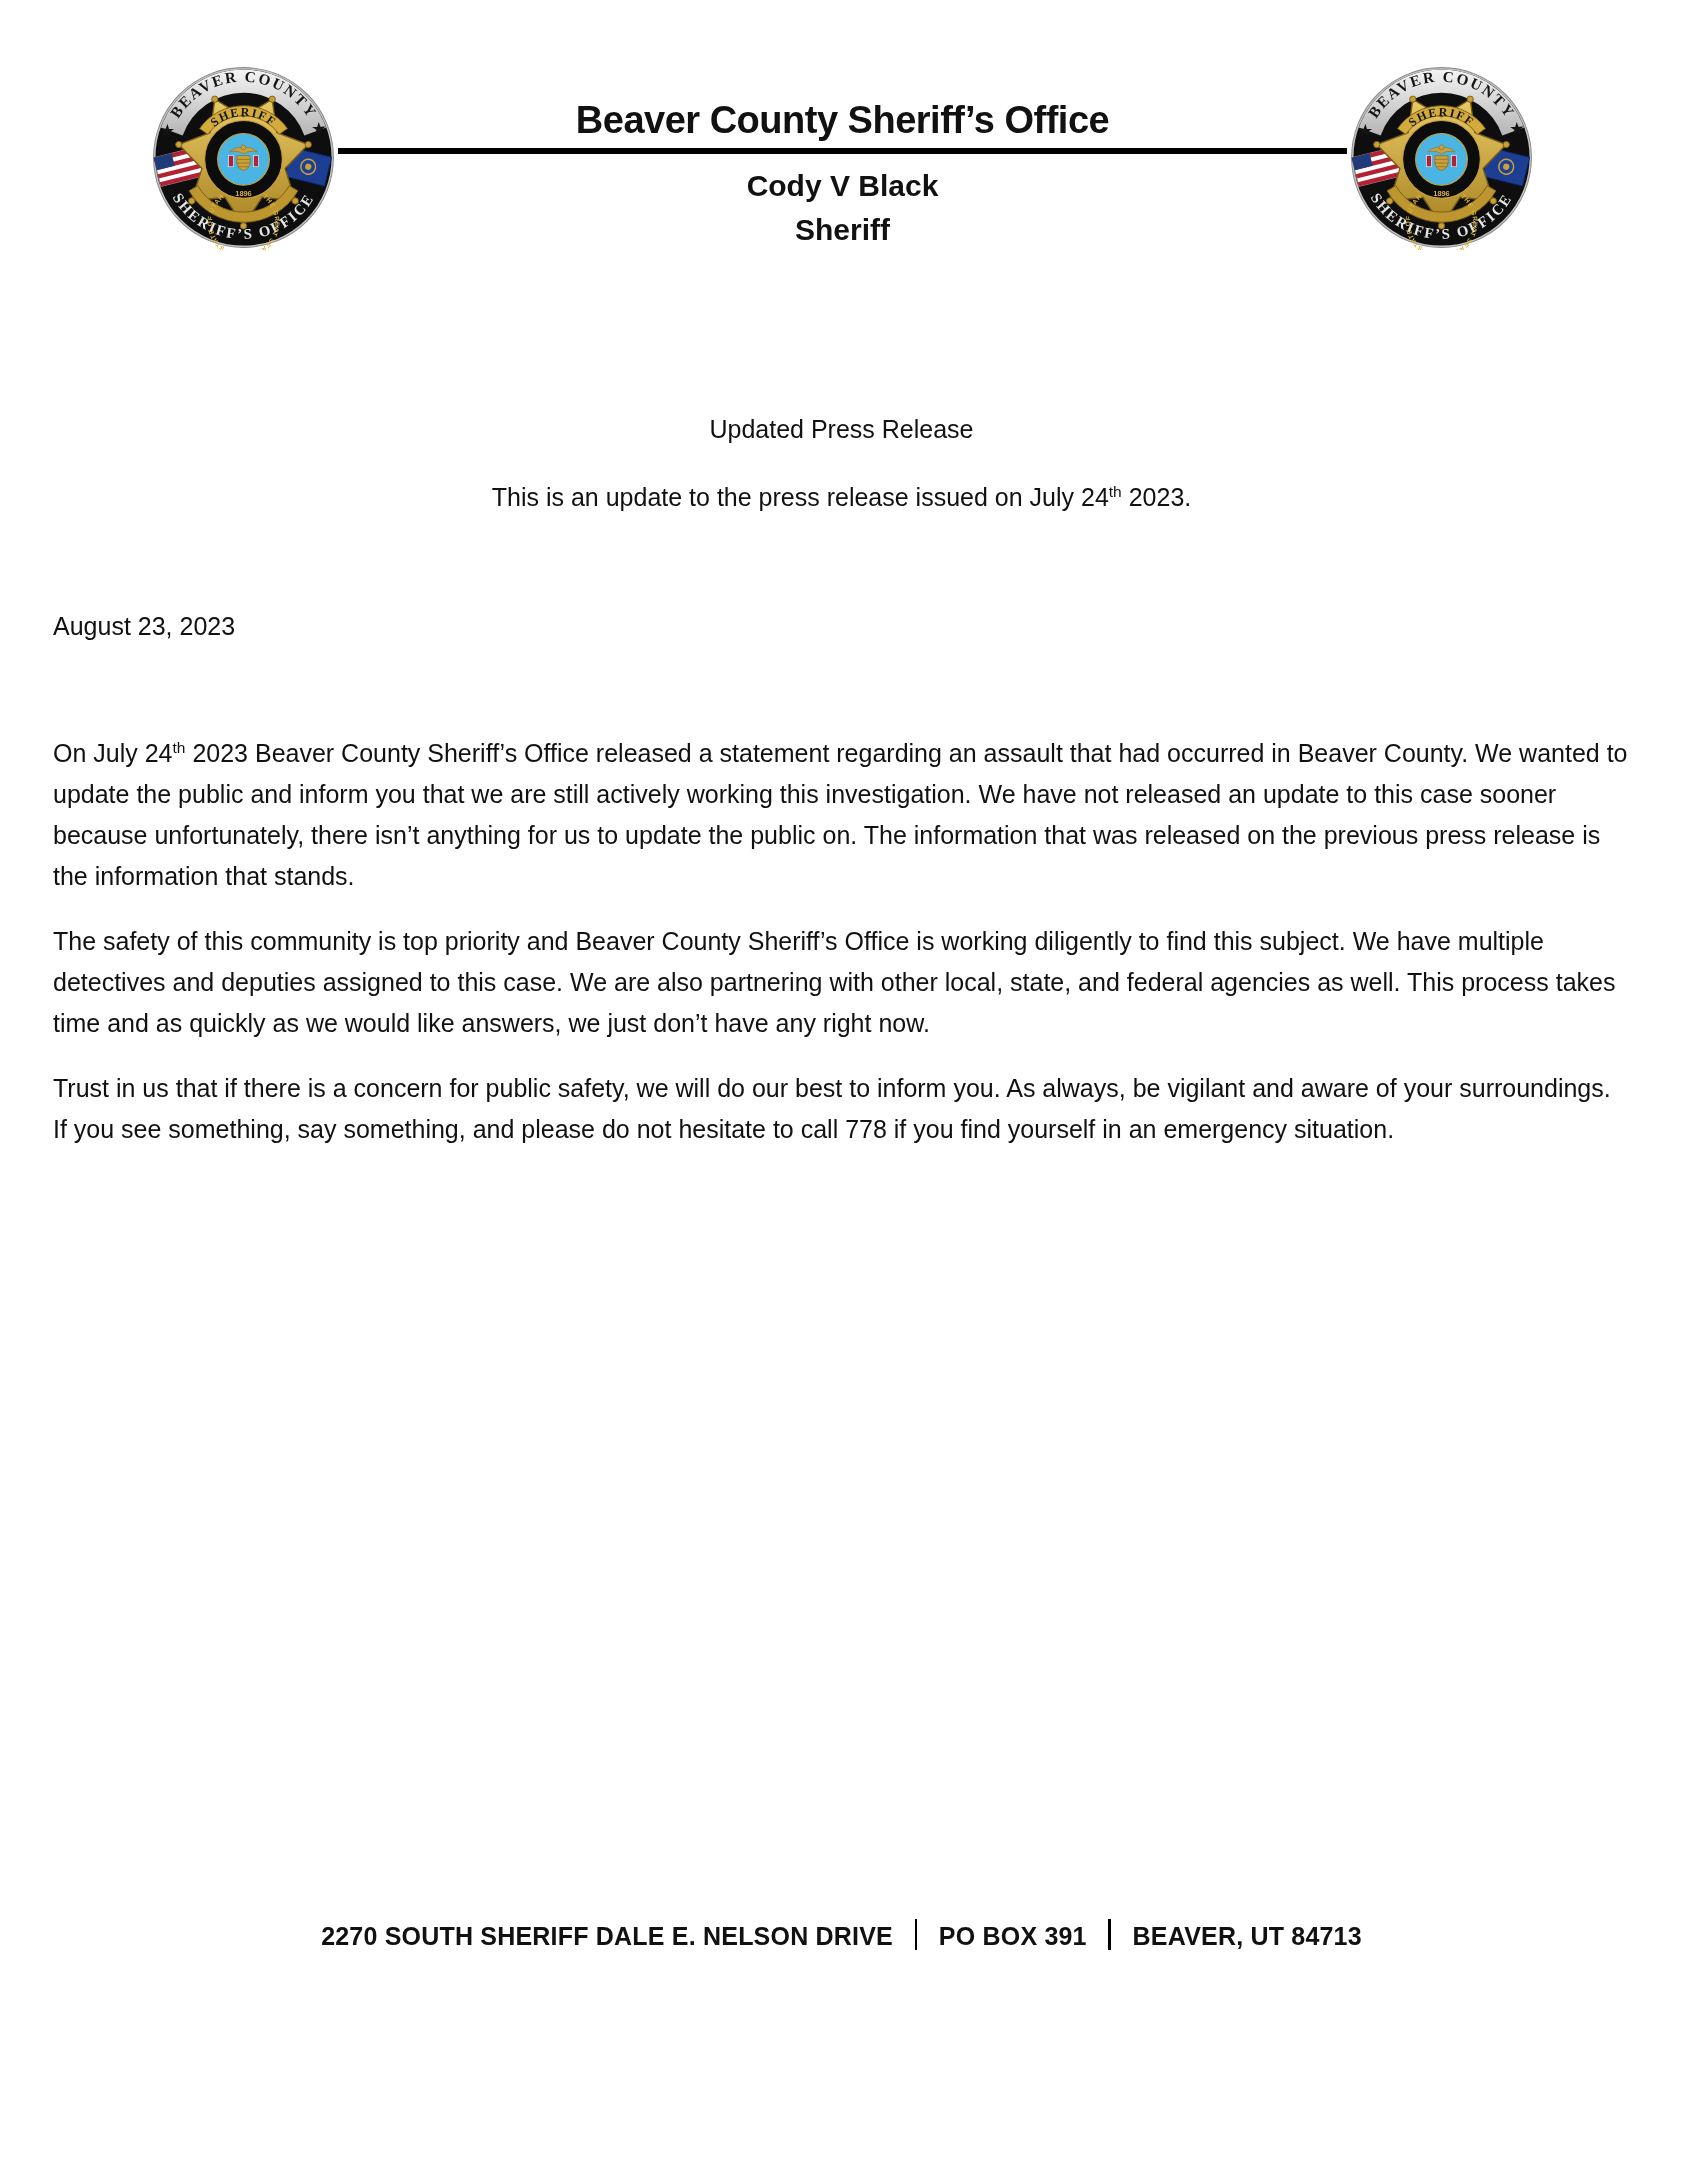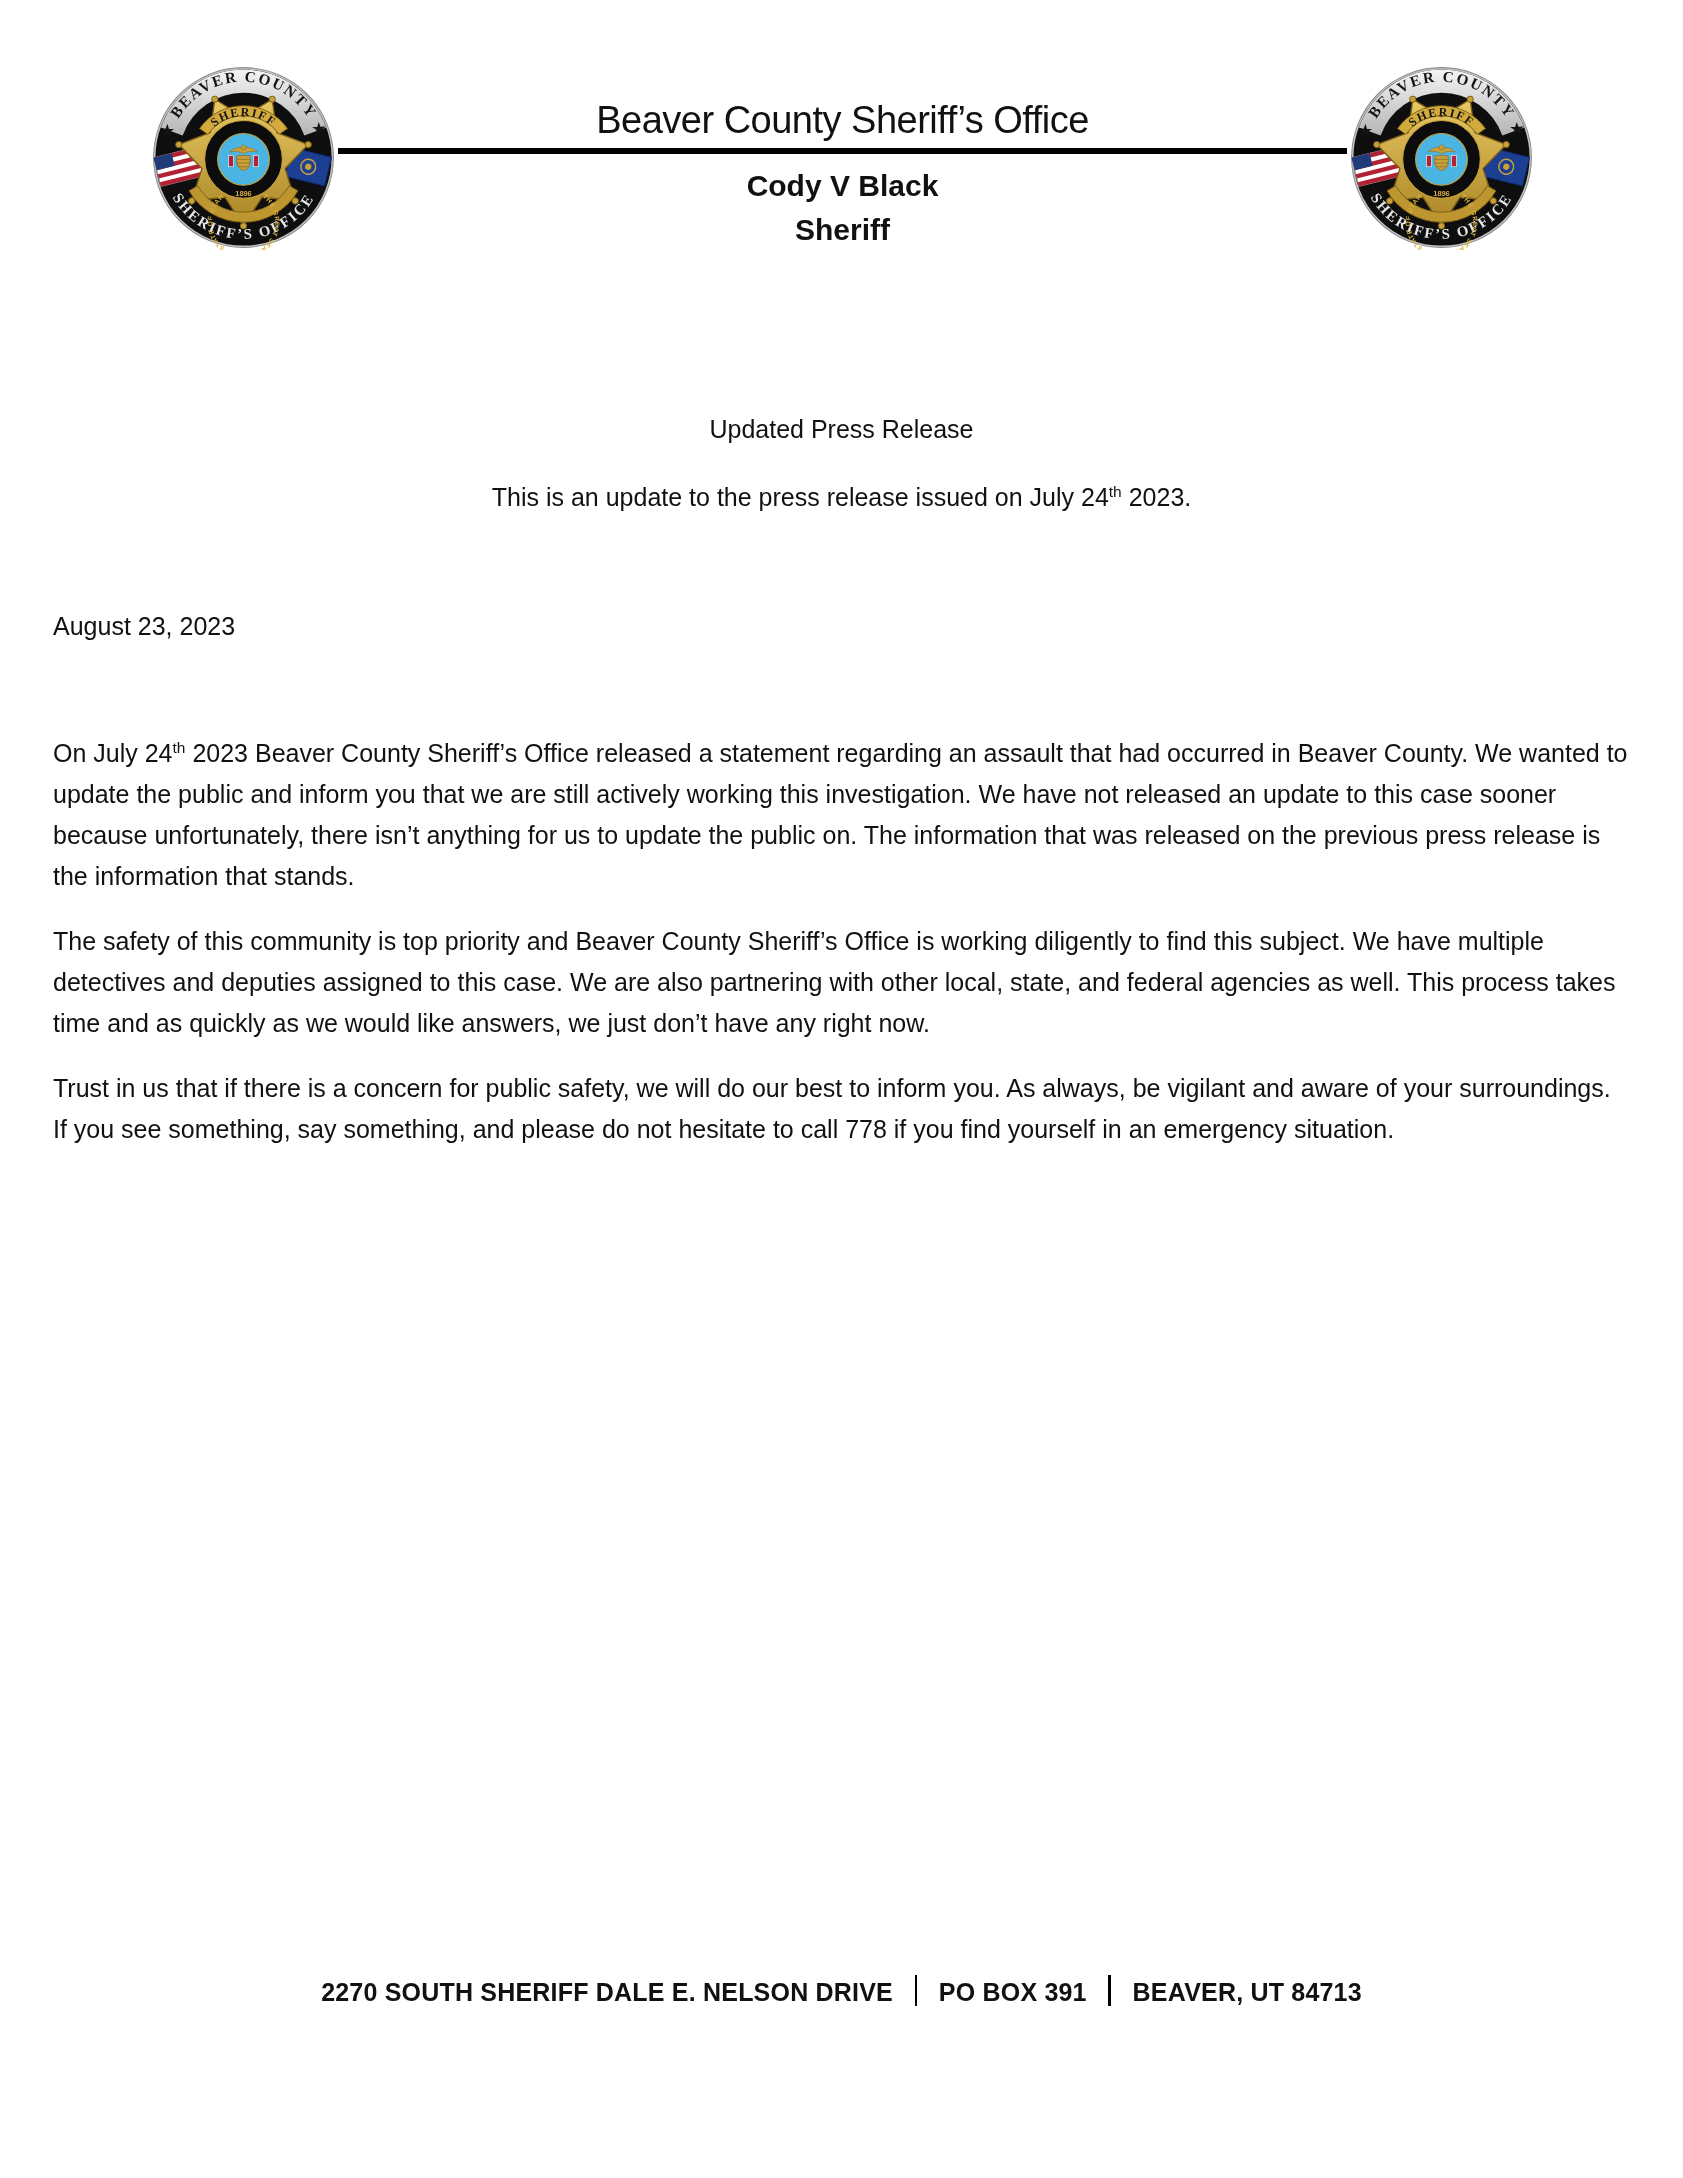--- a/index.html
+++ b/index.html
@@ -18,21 +18,21 @@
   .header {
     display: flex;
     justify-content: space-between;
     align-items: flex-start;
     padding: 65px 149px 0 151px;
   }
   .badge-svg { width: 185px; height: 185px; flex: 0 0 auto; }
   .header-center { flex: 1 1 auto; padding-top: 32px; margin: 0 1.8px; }
   .office-title {
     font-size: 38px;
-    font-weight: normal;
+    font-weight: bold;
     text-align: center;
     line-height: 47px;
     letter-spacing: -0.5px;
   }
   .header-rule { height: 6.3px; background: #000; margin-top: 3.6px; }
   .office-name {
     font-size: 30px; font-weight: bold; text-align: center;
     margin-top: 15.3px; line-height: 34px;
   }
   .office-rank {
@@ -56,21 +56,21 @@
   }
   .release-date { margin-top: 88px; }
   .paragraphs { margin-top: 86px; }
   .paragraphs p { margin: 0 0 24px 0; }
   .signature { margin-top: 189px; }
   sup { font-size: 62%; vertical-align: super; line-height: 0; }
 
   
   .footer {
     position: absolute;
-    top: 1976px; left: 0; right: 0;
+    top: 1920px; left: 0; right: 0;
     text-align: center;
     font-size: 25px;
     font-weight: bold;
     letter-spacing: 0.2px;
   }
   .footer .divider {
     display: inline-block;
     width: 2.7px; height: 31px;
     background: #000;
     margin: 0 21.6px;

